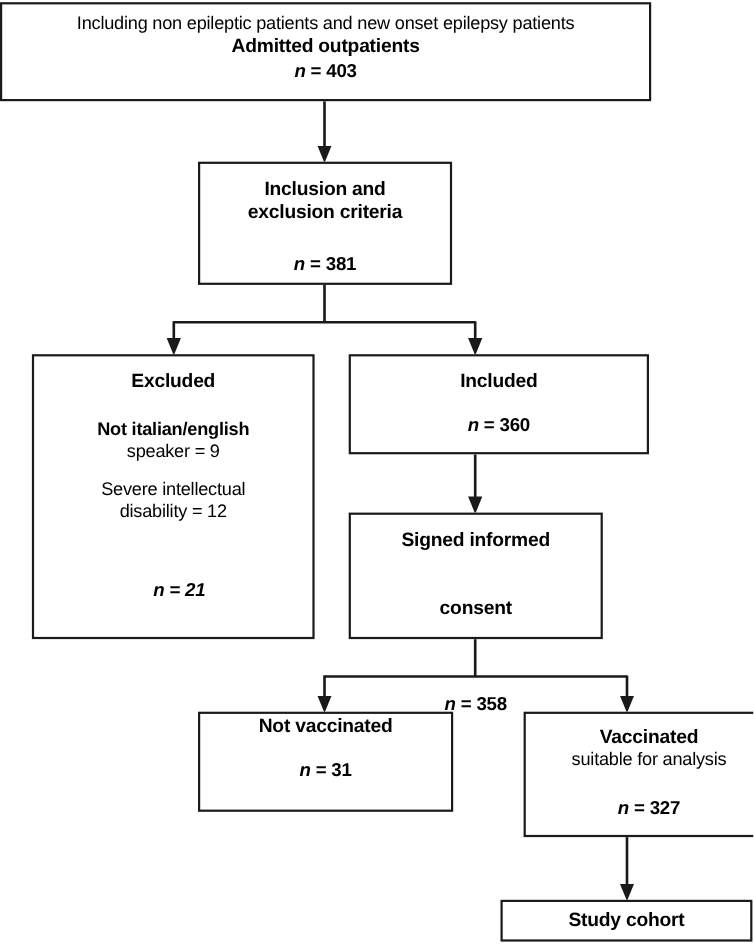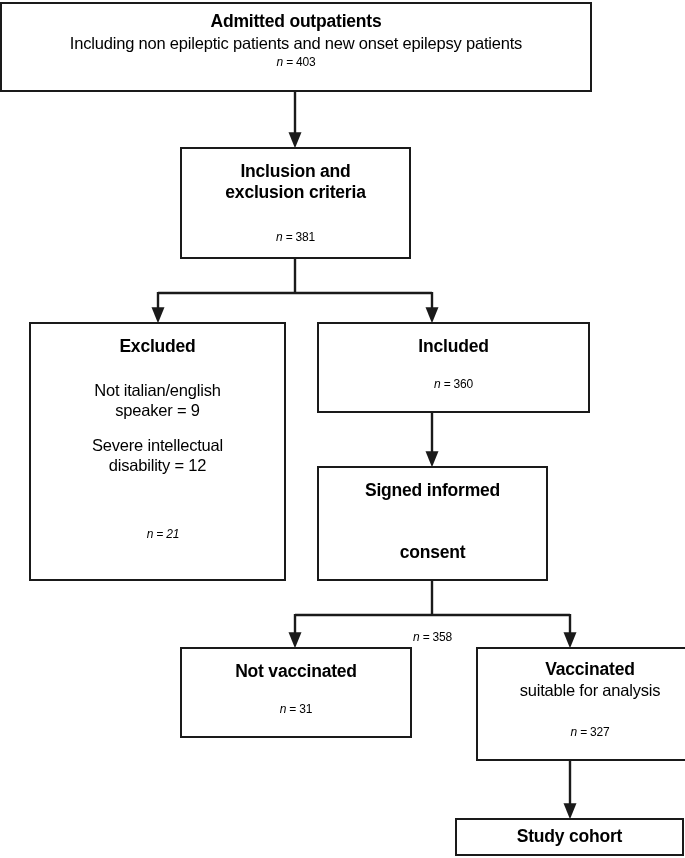--- a/index.html
+++ b/index.html
@@ -36,46 +36,46 @@
     font-weight: bold;
     font-size: 17.5px;
     letter-spacing: -0.2px;
   }
   .sub {
     font-weight: normal;
     font-size: 16.5px;
     letter-spacing: -0.2px;
   }
   .cnt {
-    font-weight: normal;
-    font-size: 12px;
+    font-weight: bold;
+    font-size: 17px;
     letter-spacing: -0.2px;
   }
   .cnt i, .ital {
     font-style: italic;
   }
   .cnt.allital {
     font-style: italic;
     margin-left: 11px;
   }
 
   
   #node-admitted      { left: 0px;   top: 2px;   width: 592px; height: 90px;  padding-top: 7px; }
   #node-criteria      { left: 180px; top: 147px; width: 231px; height: 112px; padding-top: 12px; }
   #node-excluded      { left: 29px;  top: 322px; width: 257px; height: 259px; padding-top: 12px; }
   #node-included      { left: 317px; top: 322px; width: 273px; height: 91px;  padding-top: 12px; }
   #node-consent       { left: 317px; top: 466px; width: 231px; height: 115px; padding-top: 12px; gap: 41px; }
-  #node-notvacc       { left: 180px; top: 647px; width: 232px; height: 91px;  padding-top: 12px; }
+  #node-notvacc       { left: 180px; top: 647px; width: 232px; height: 91px;  }
   #node-vacc          { left: 476px; top: 647px; width: 228px; height: 114px; padding-top: 10px; }
   #node-cohort        { left: 455px; top: 818px; width: 229px; height: 38px;  justify-content: center; }
 
   #node-admitted .ttl { margin-bottom: 1px; }
   #node-admitted .cnt { margin-top: 2px; }
   #node-criteria .cnt { margin-top: 26px; }
-  #node-excluded .r1  { margin-top: 23px; }
+  #node-excluded .r1  { margin-top: 23px; font-weight: bold; }
   #node-excluded .r2  { margin-top: 14px; }
   #node-excluded .cnt { margin-top: 52px; }
   #node-included .cnt { margin-top: 20px; }
   #node-consent .cnt  { margin-top: 25px; }
   #node-notvacc .cnt  { margin-top: 20px; }
   #node-vacc .cnt     { margin-top: 25px; }
 
   
   #connectors {
     position: absolute;
@@ -119,22 +119,22 @@
       <line x1="295" y1="614" x2="295" y2="640" stroke="#1a1a1a" stroke-width="2.4" marker-end="url(#arrowhead)"></line>
       <line x1="570" y1="614" x2="570" y2="640" stroke="#1a1a1a" stroke-width="2.4" marker-end="url(#arrowhead)"></line>
     </g>
 
     <g>
       <line x1="570" y1="761" x2="570" y2="811" stroke="#1a1a1a" stroke-width="2.4" marker-end="url(#arrowhead)"></line>
     </g>
   </svg>
 
   <div class="node" id="node-admitted">
+    <span class="line sub">Including non epileptic patients and new onset epilepsy patients</span>
     <span class="line ttl">Admitted outpatients</span>
-    <span class="line sub">Including non epileptic patients and new onset epilepsy patients</span>
     <span class="line cnt"><i>n</i> <span>= 403</span></span>
   </div>
 
   <div class="node" id="node-criteria">
     <span class="line ttl">Inclusion and</span>
     <span class="line ttl">exclusion criteria</span>
     <span class="line cnt"><i>n</i> <span>= 381</span></span>
   </div>
 
   <div class="node" id="node-excluded">

